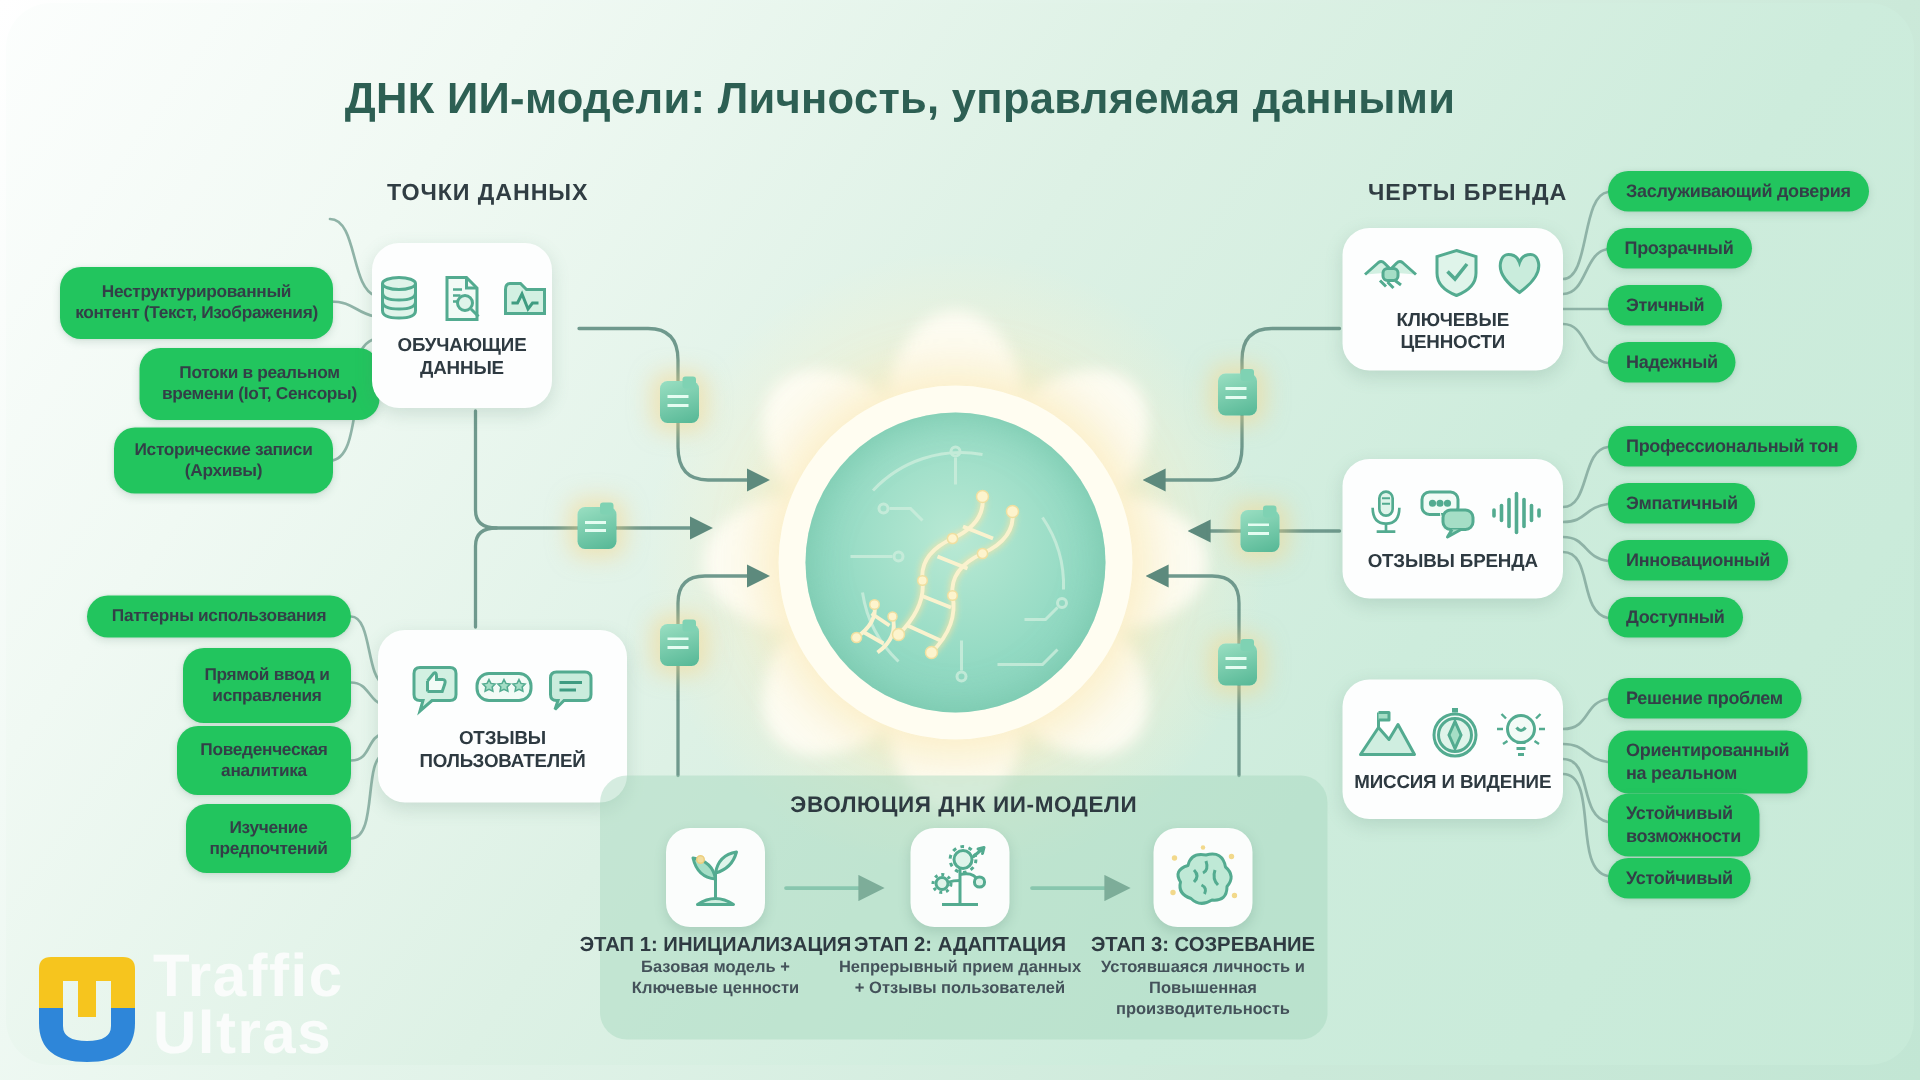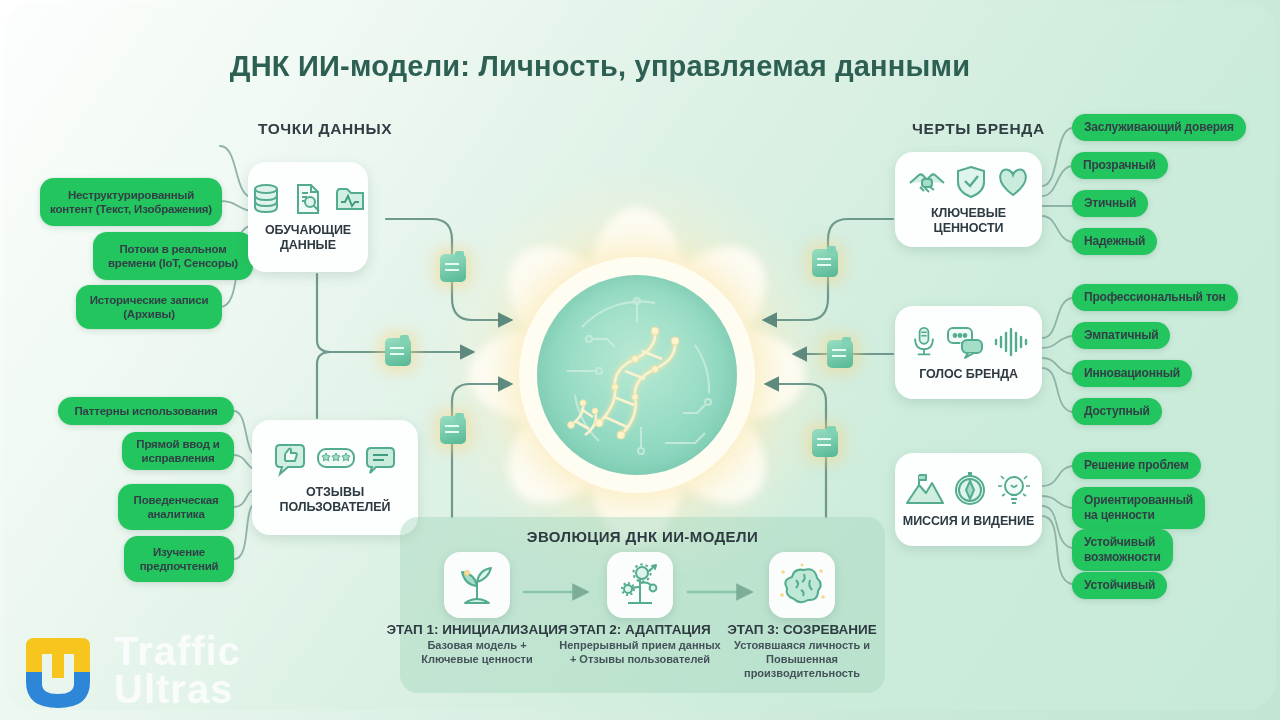--- a/index.html
+++ b/index.html
@@ -65,21 +65,21 @@
   .evo-panel{position:absolute;left:400px;top:517px;width:485px;height:176px;border-radius:18px;
     background:rgba(164,214,189,.45);z-index:4;}
   .evo-title{position:absolute;left:400px;top:528px;width:485px;text-align:center;
     font-size:15px;font-weight:800;color:#2e3a41;letter-spacing:.4px;z-index:5;}
   .stage{position:absolute;top:552px;z-index:5;display:flex;flex-direction:column;align-items:center;}
   .tile{width:66px;height:66px;border-radius:16px;background:#fbfdfc;box-shadow:0 3px 8px rgba(84,128,111,.22);
     display:flex;align-items:center;justify-content:center;}
   .stage-title{margin-top:4px;font-size:13.5px;font-weight:800;color:#2e3a41;white-space:nowrap;}
   .stage-sub{margin-top:2px;font-size:11px;font-weight:600;color:#44525a;text-align:center;line-height:1.25;}
   
-  .logo{position:absolute;left:18px;top:632px;z-index:6;display:flex;align-items:flex-start;gap:16px;}
+  .logo{position:absolute;left:18px;top:632px;z-index:6;display:flex;align-items:flex-start;gap:4px;}
   .logo-text{font-size:40px;font-weight:800;color:#fbfdfc;line-height:.95;letter-spacing:1px;opacity:.96;}
   .ic{display:block;}
 </style>
 </head>
 <body>
 
 <div class="canvas">
   <div class="bg-card"></div>
 
   <div class="glow1"></div>
@@ -214,21 +214,21 @@
     <span>времени (IoT, Сенсоры)</span>
   </div>
   <div class="pill" style="left:76px;top:285px;width:146px;height:44px;">
     <span>Исторические записи</span>
     <span>(Архивы)</span>
   </div>
 
   <div class="pill" style="left:58px;top:397px;width:176px;height:28px;">
     <span>Паттерны использования</span>
   </div>
-  <div class="pill" style="left:122px;top:432px;width:112px;height:38px;">
+  <div class="pill" style="left:122px;top:432px;width:112px;height:50px;">
     <span>Прямой ввод и</span>
     <span>исправления</span>
   </div>
   <div class="pill" style="left:118px;top:484px;width:116px;height:46px;">
     <span>Поведенческая</span>
     <span>аналитика</span>
   </div>
   <div class="pill" style="left:124px;top:536px;width:110px;height:46px;">
     <span>Изучение</span>
     <span>предпочтений</span>
@@ -258,21 +258,21 @@
   </div>
   <div class="pill rp" style="left:1072px;top:398px;">
     <span>Доступный</span>
   </div>
 
   <div class="pill rp" style="left:1072px;top:452px;">
     <span>Решение проблем</span>
   </div>
   <div class="pill rp" style="left:1072px;top:487px;">
     <span>Ориентированный</span>
-    <span>на ценности</span>
+    <span>на реальном</span>
   </div>
   <div class="pill rp" style="left:1072px;top:529px;">
     <span>Устойчивый</span>
     <span>возможности</span>
   </div>
   <div class="pill rp" style="left:1072px;top:572px;">
     <span>Устойчивый</span>
   </div>
 
   <div class="card" style="left:248px;top:162px;width:120px;height:110px;">
@@ -390,21 +390,21 @@
             <path d="M9,12 V22"></path>
             <path d="M14,8 V26"></path>
           <path d="M19,4 V30"></path>
             <path d="M24,8 V26"></path>
             <path d="M29,12 V22"></path>
             <path d="M34,15 V19"></path>
         </g>
       </svg>
     </div>
     <div class="card-title">
-      <span>ГОЛОС БРЕНДА</span>
+      <span>ОТЗЫВЫ БРЕНДА</span>
     </div>
   </div>
 
   <div class="card" style="left:895px;top:453px;width:147px;height:93px;">
     <div class="icons-row">
       <svg class="ic" width="40" height="36" viewBox="0 0 40 36">
         <g stroke="#53ab90" stroke-width="2" fill="#cfeee0" stroke-linejoin="round">
           <path d="M2,32 L14,14 L21,22 L27,12 L38,32 Z"></path>
           <path d="M14,14 V4" fill="none"></path>
           <path d="M14,4 H21 V9 H14" fill="#a5dec6"></path>

